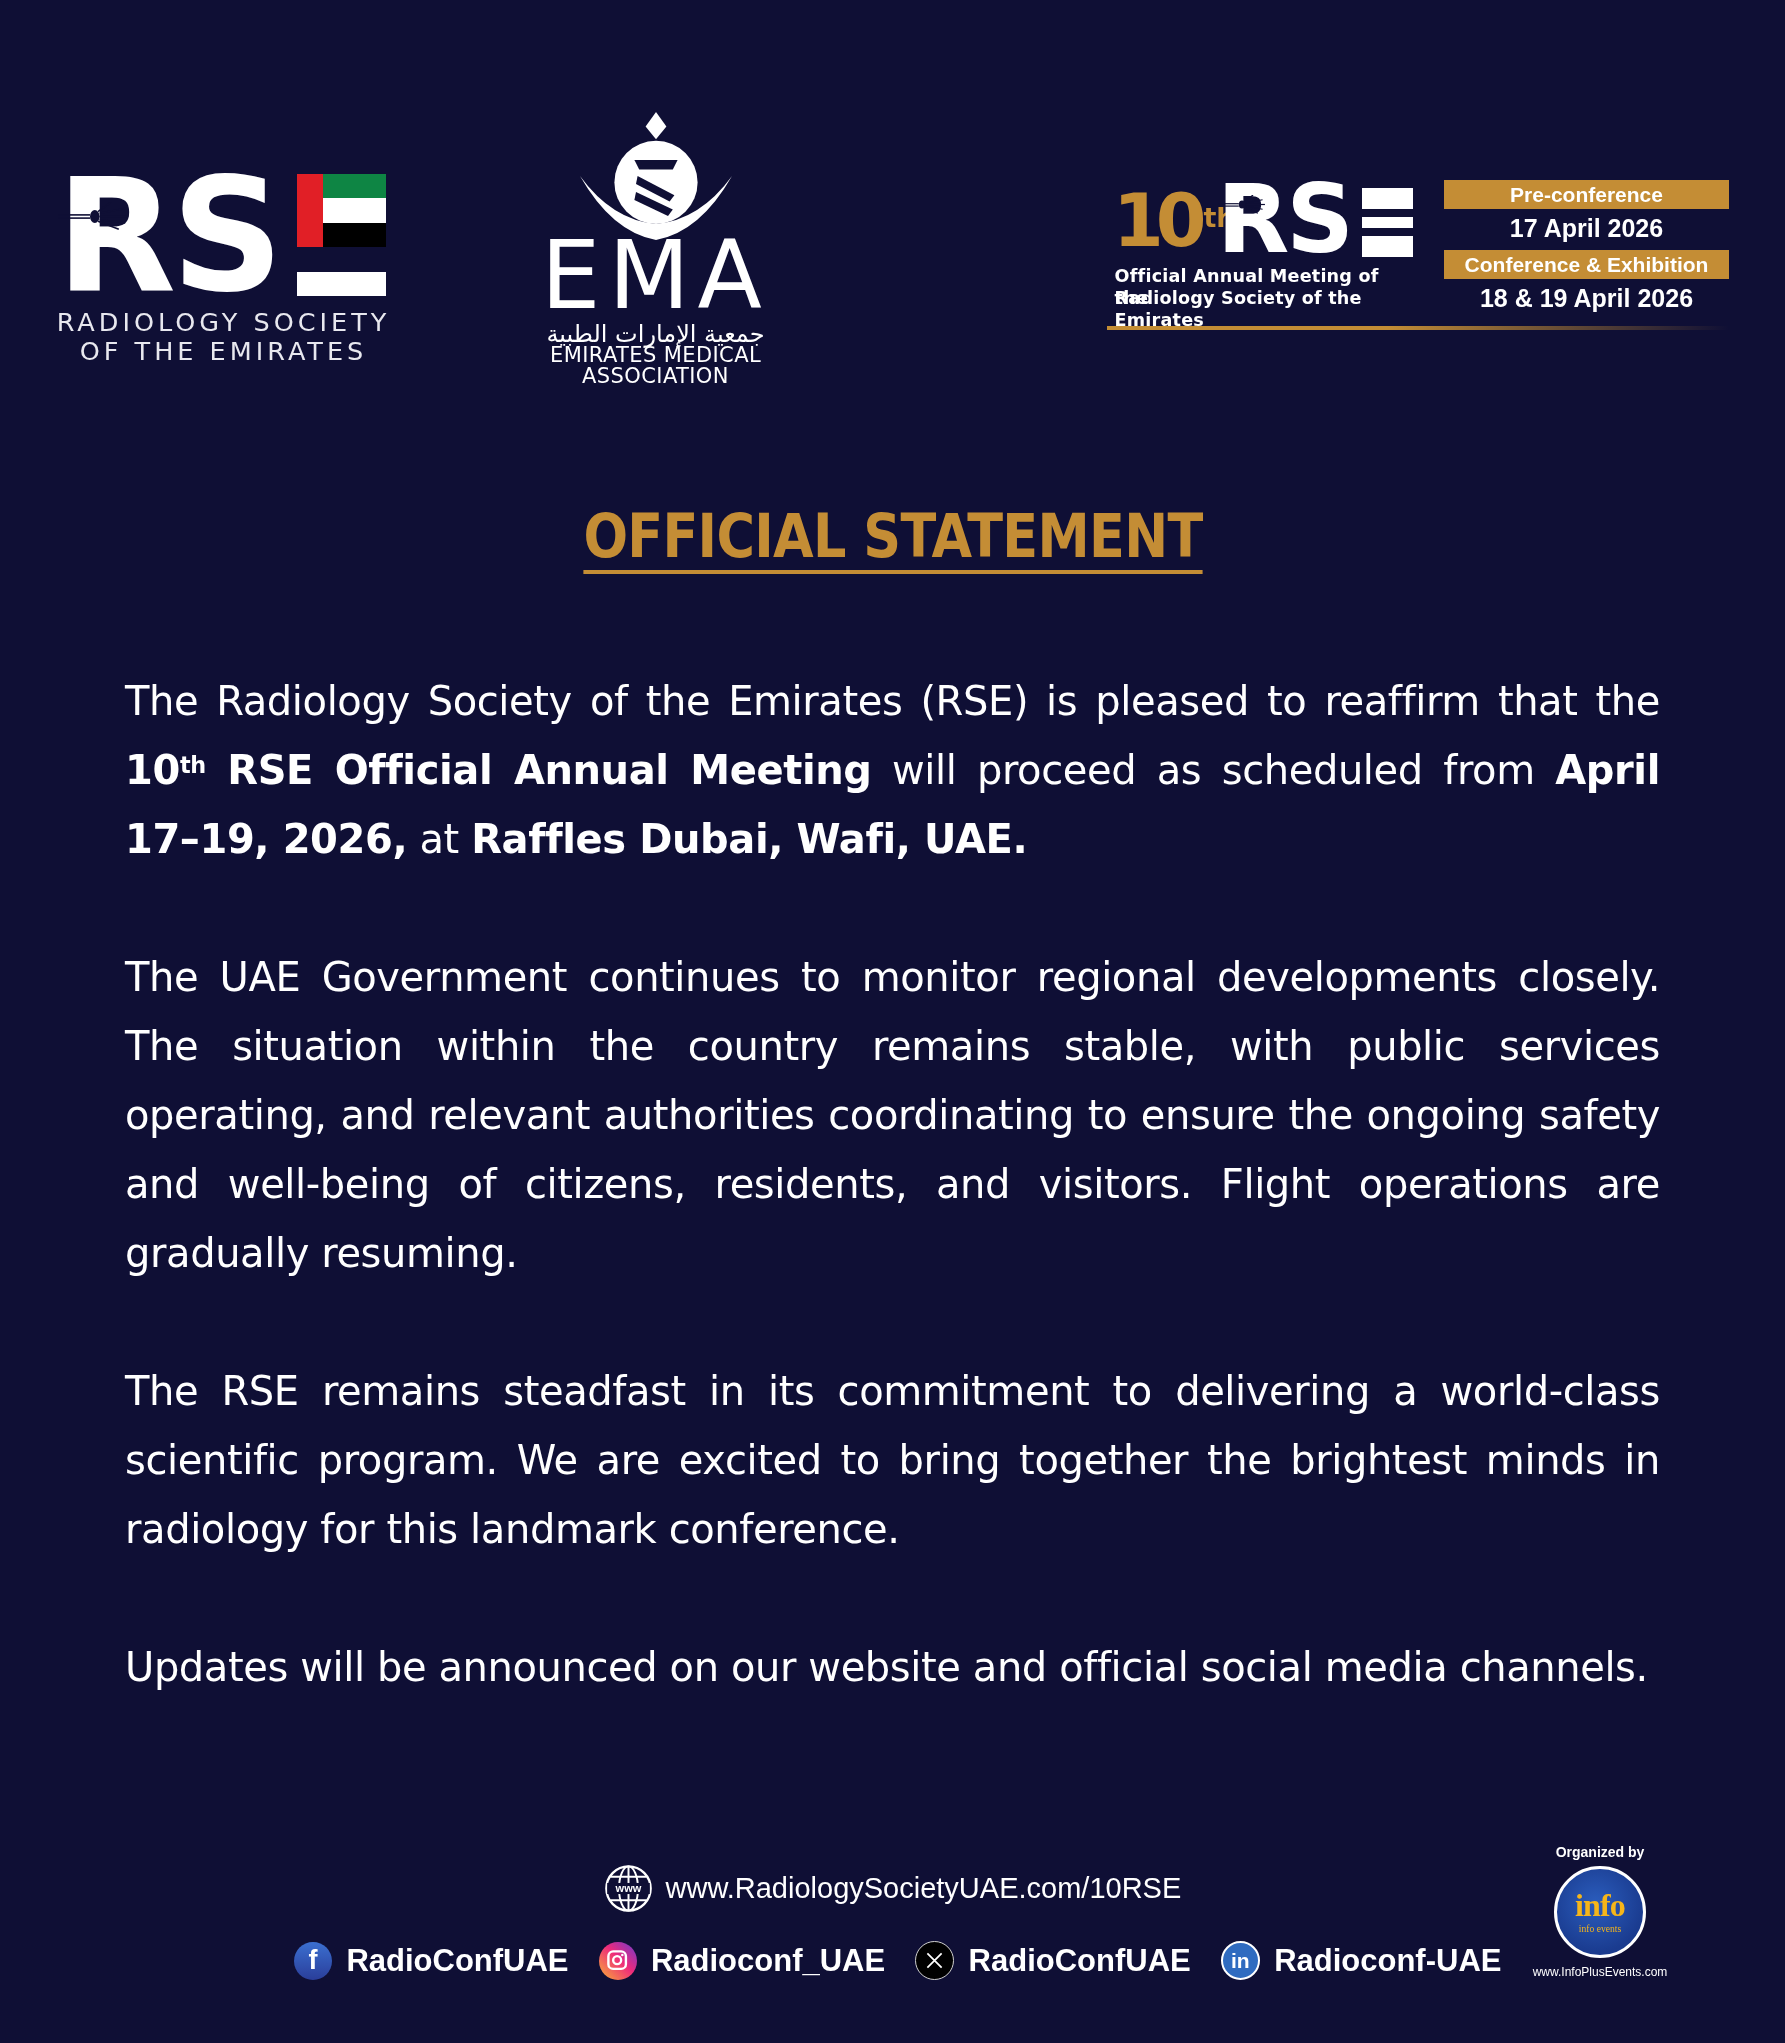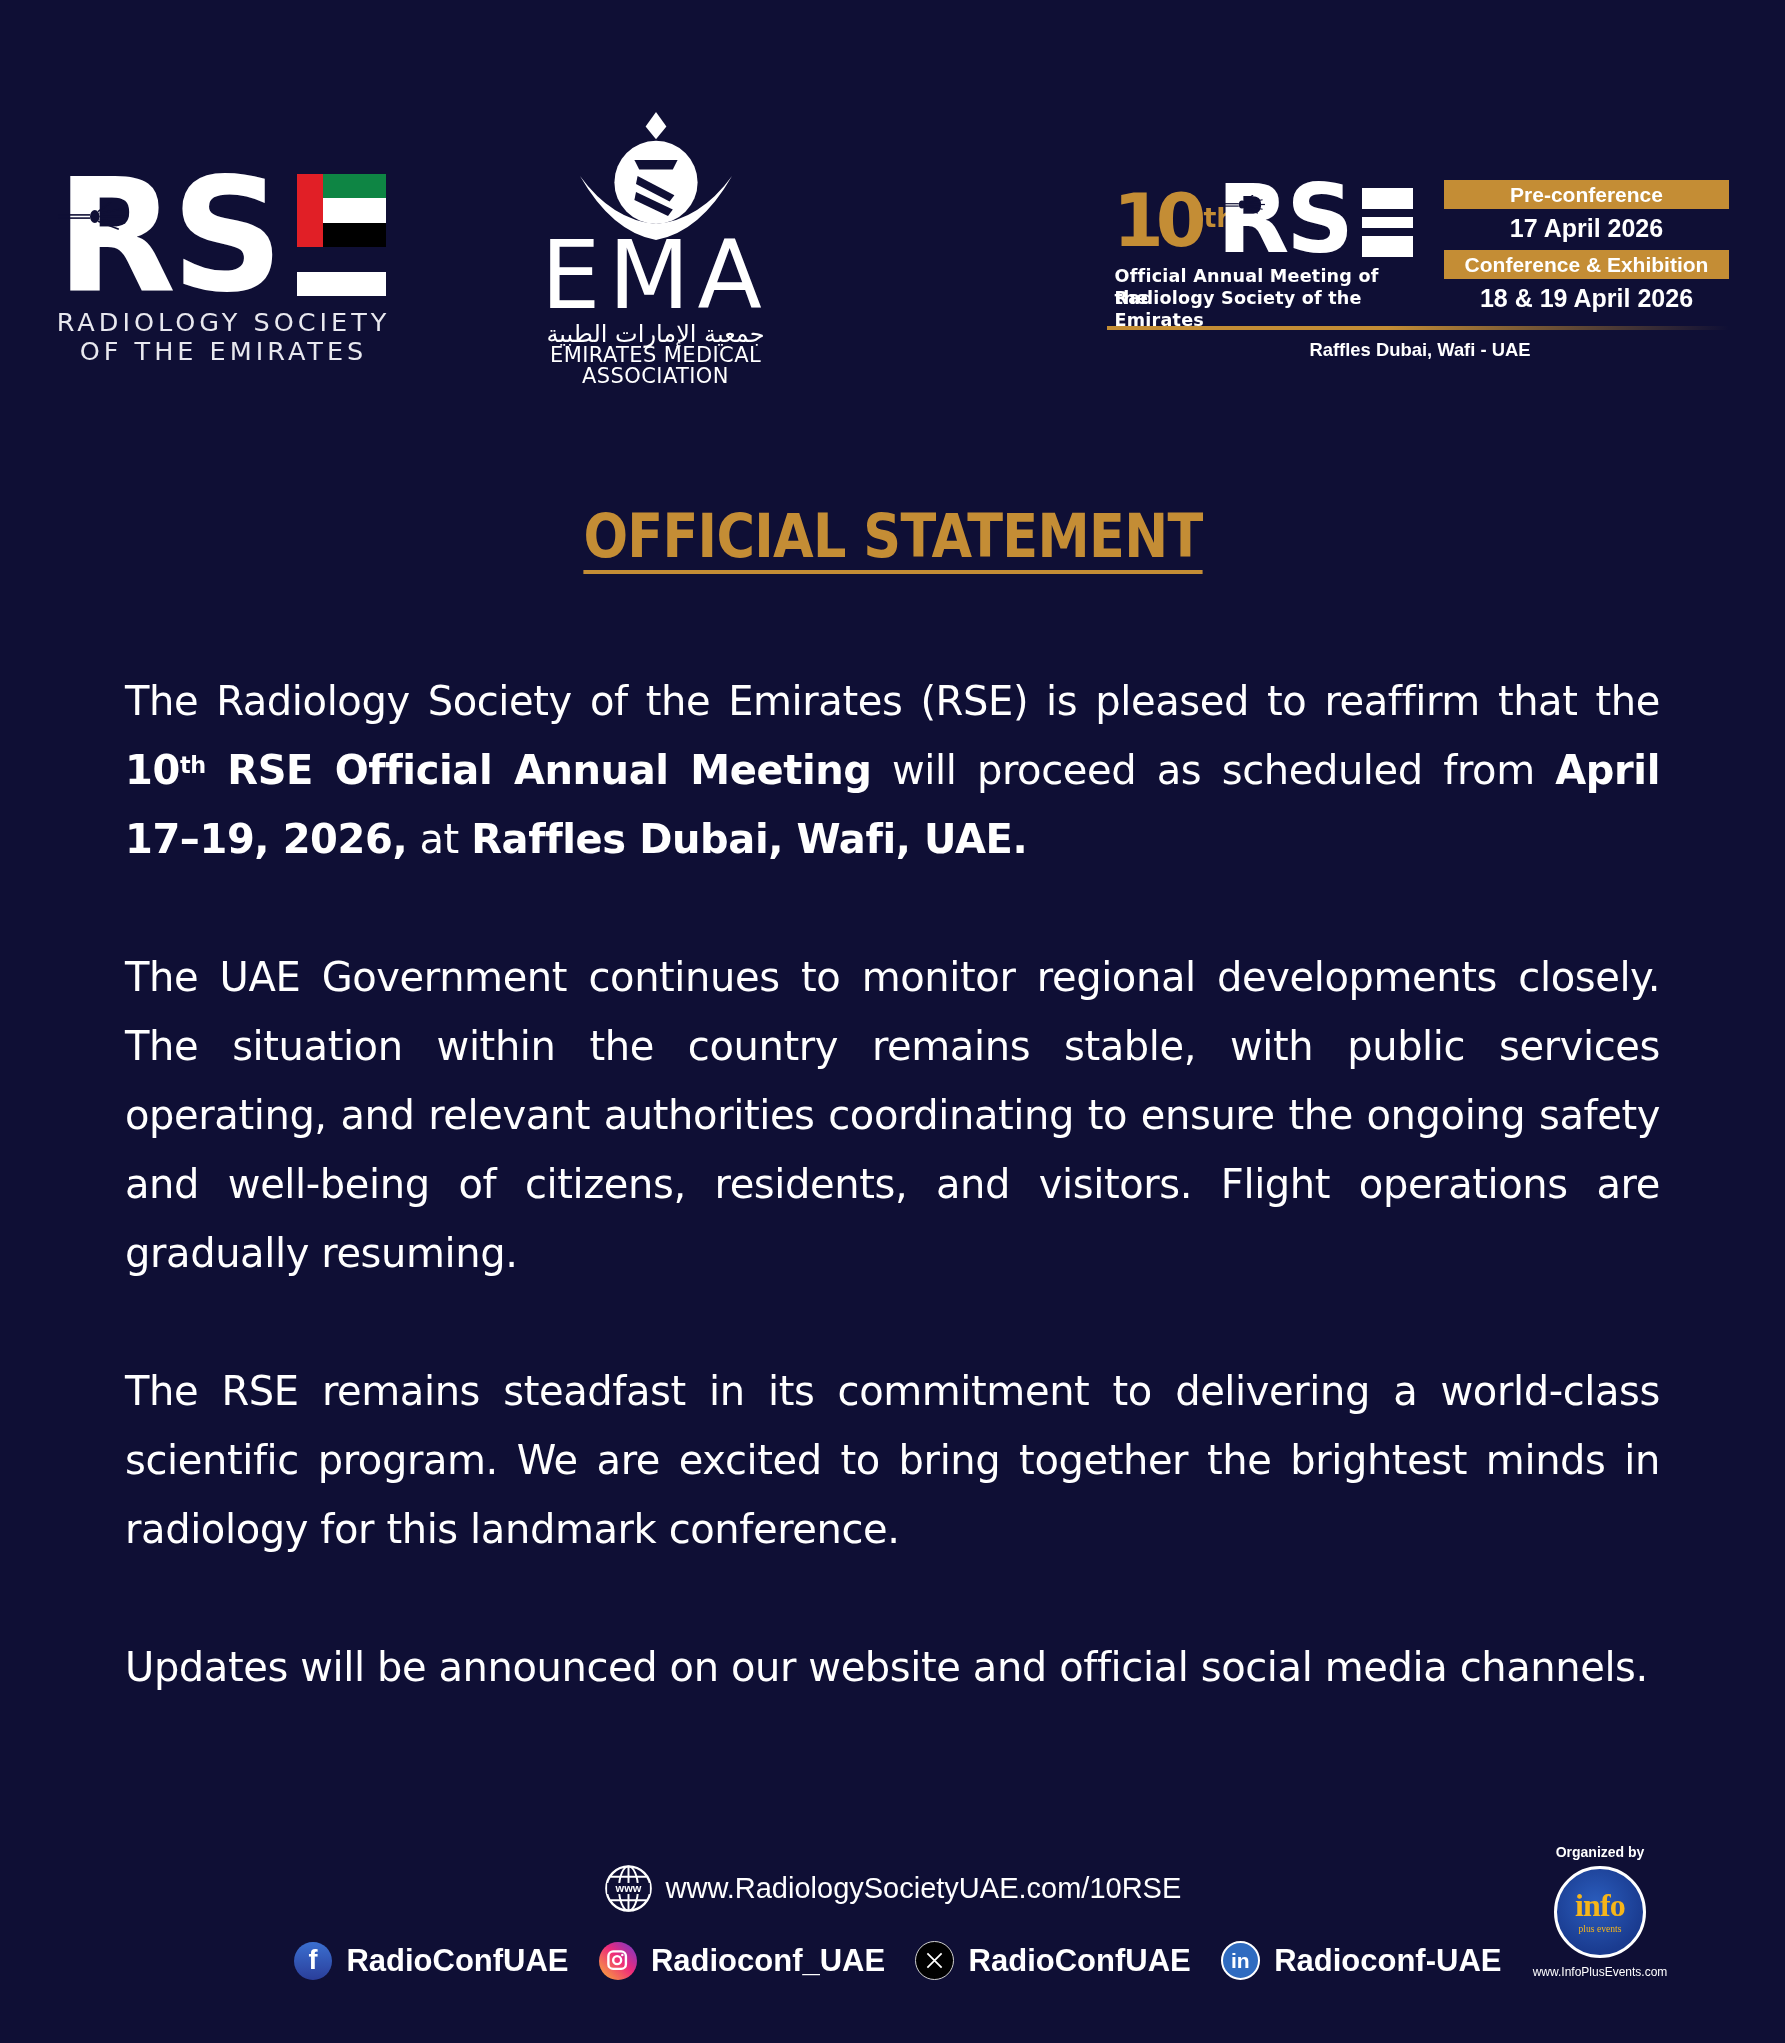--- a/index.html
+++ b/index.html
@@ -127,21 +127,20 @@
   </svg>
   <div class="conf-sub" style="top:88px;">Official Annual Meeting of the</div>
   <div class="conf-sub" style="top:110px;">Radiology Society of the Emirates</div>
 
   <div class="gold-box" style="top:3.2px;">Pre-conference</div>
   <div class="conf-date" style="top:35px;">17 April 2026</div>
   <div class="gold-box" style="top:73px;">Conference &amp; Exhibition</div>
   <div class="conf-date" style="top:105px;">18 &amp; 19 April 2026</div>
 
   <div class="gold-line"></div>
-  <div class="venue">Raffles Dubai, Wafi - UAE</div>
 </div>
 
 <div id="title" class="abs">
   <span>OFFICIAL STATEMENT</span>
 </div>
 
 <div id="body" class="abs">
   <p class="para"><span>The Radiology Society of the Emirates (RSE) is pleased to reaffirm that the </span><b><span>10</span><sup>th</sup><span> RSE Official Annual Meeting</span></b><span> will proceed as scheduled from </span><b>April 17–19, 2026,</b><span> at </span><b>Raffles Dubai, Wafi, UAE.</b></p>
   <p class="para">The UAE Government continues to monitor regional developments closely. The situation within the country remains stable, with public services operating, and relevant authorities coordinating to ensure the ongoing safety and well-being of citizens, residents, and visitors. Flight operations are gradually resuming.</p>
   <p class="para">The RSE remains steadfast in its commitment to delivering a world-class scientific program. We are excited to bring together the brightest minds in radiology for this landmark conference.</p>
@@ -189,17 +188,17 @@
   <div class="social">
     <span class="s-icon li">in</span>
     <span class="s-text">Radioconf-UAE</span>
   </div>
 </div>
 
 <div id="organizer" class="abs">
   <div class="org-label">Organized by</div>
   <div class="org-logo">
     <div class="info">info</div>
-    <div class="pe">plus   events</div>
+    <div class="pe">info   events</div>
   </div>
   <div class="org-url">www.InfoPlusEvents.com</div>
 </div>
 
 
 </body></html>

